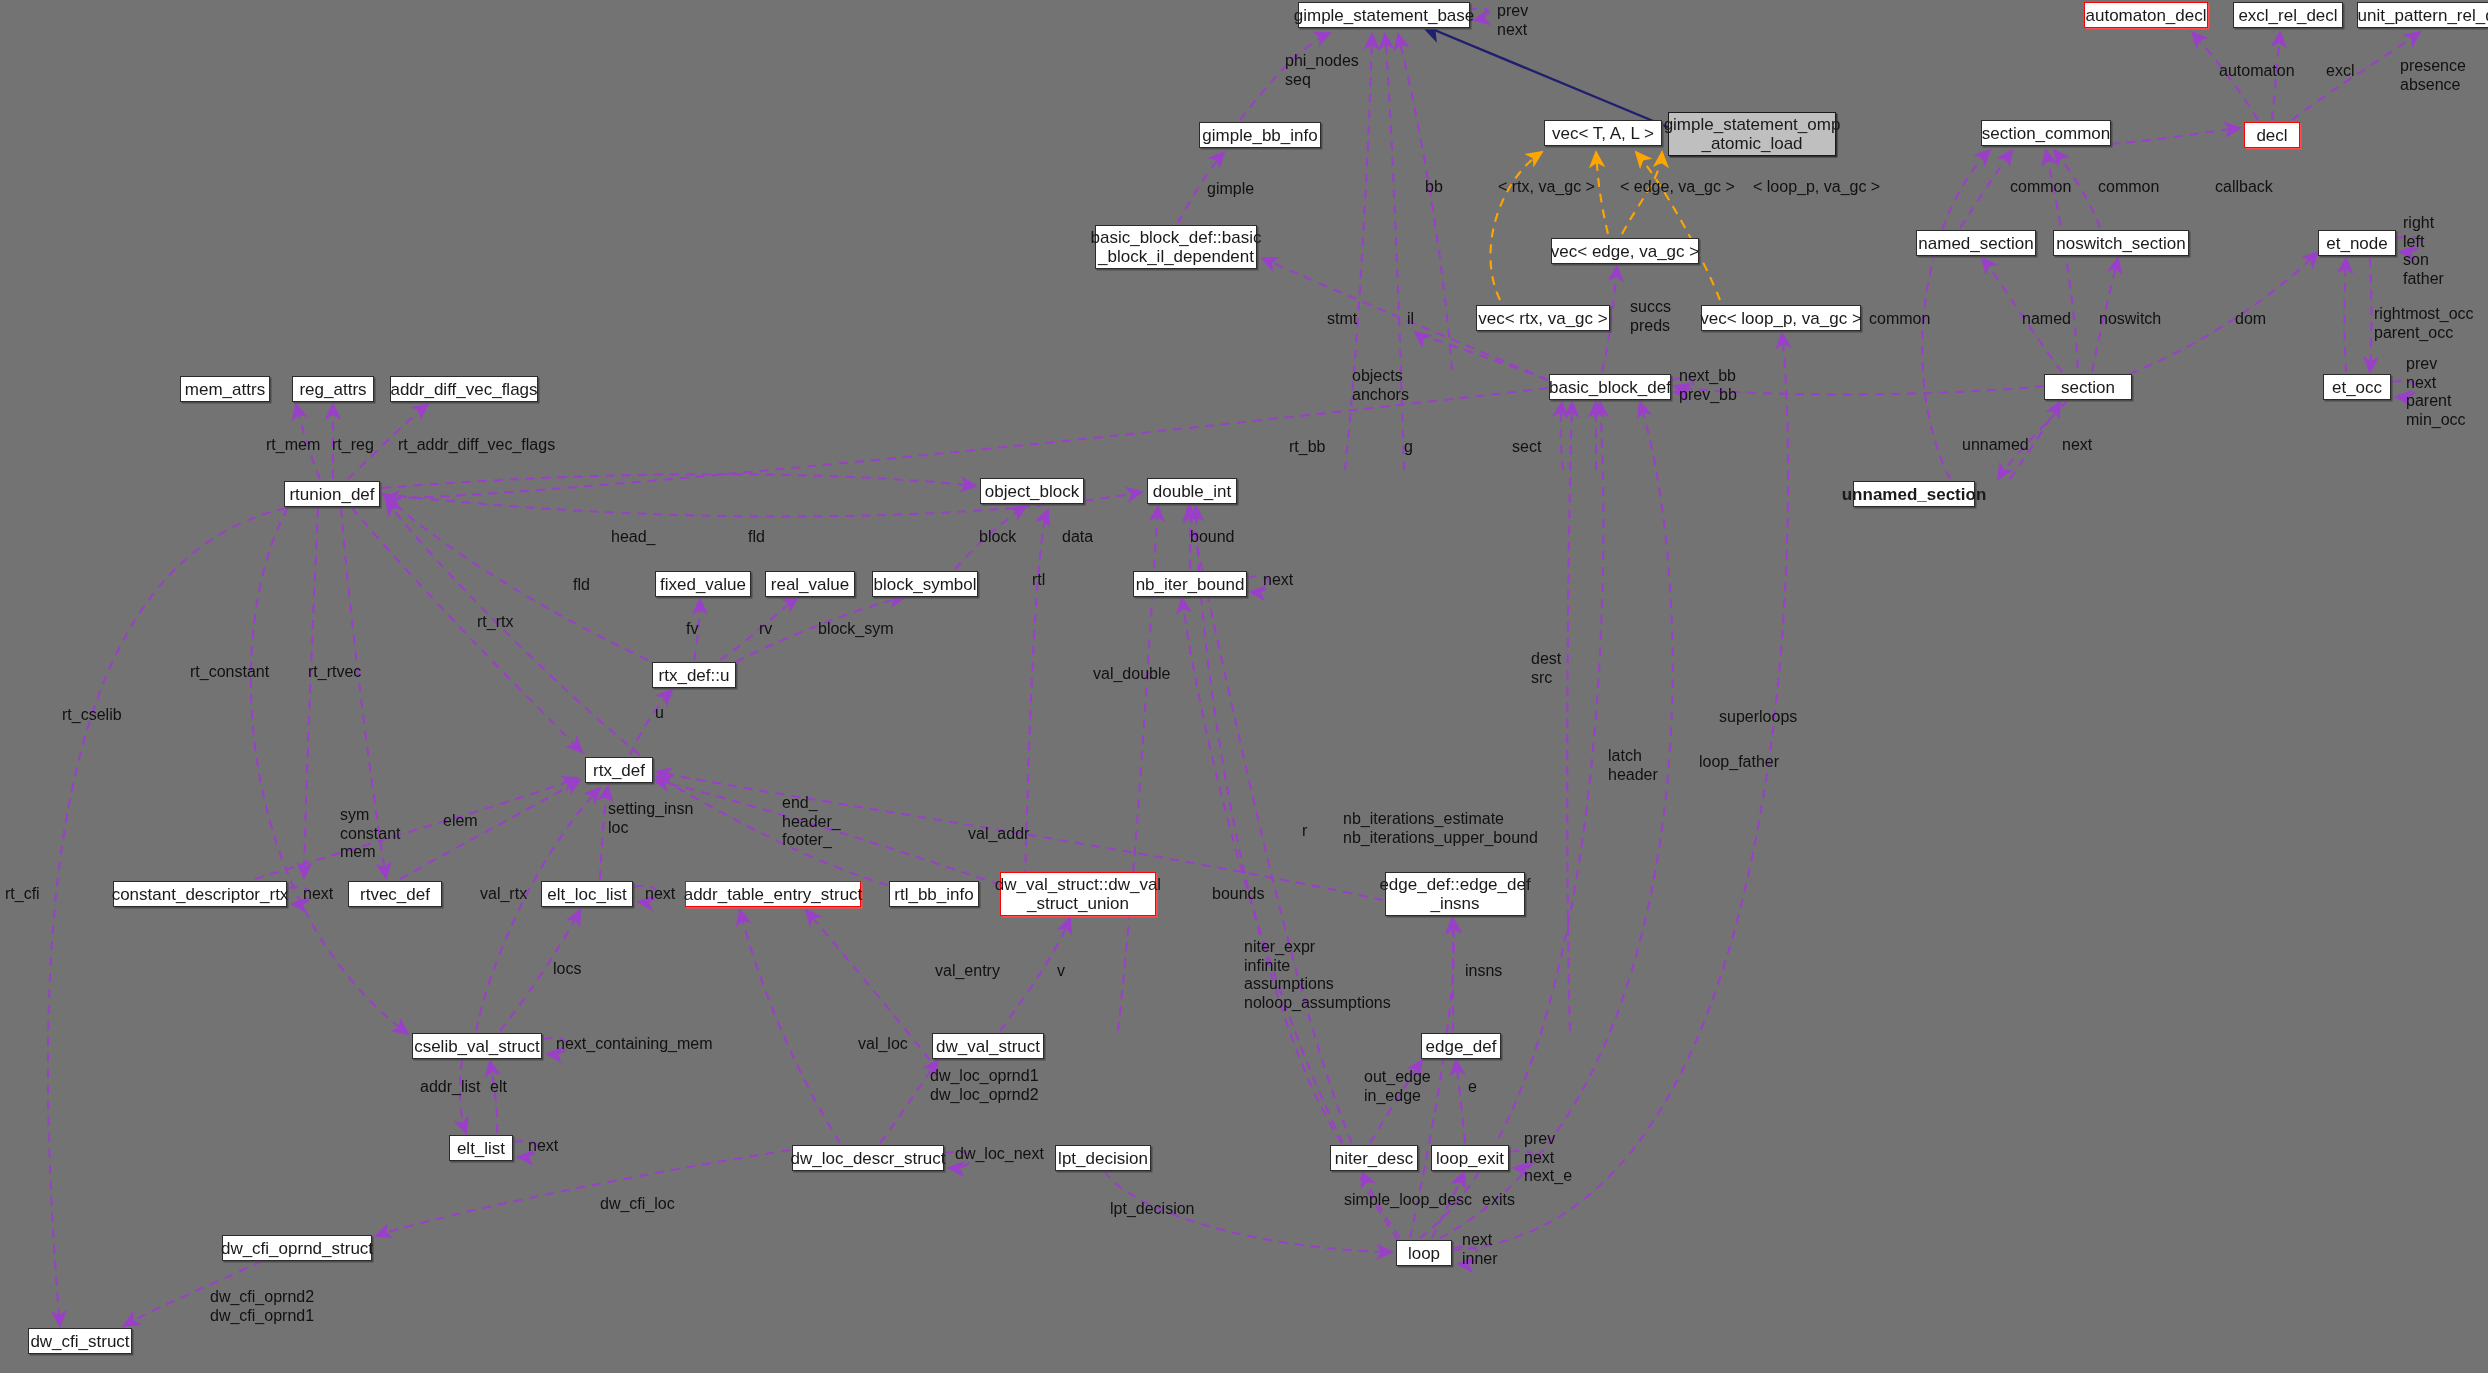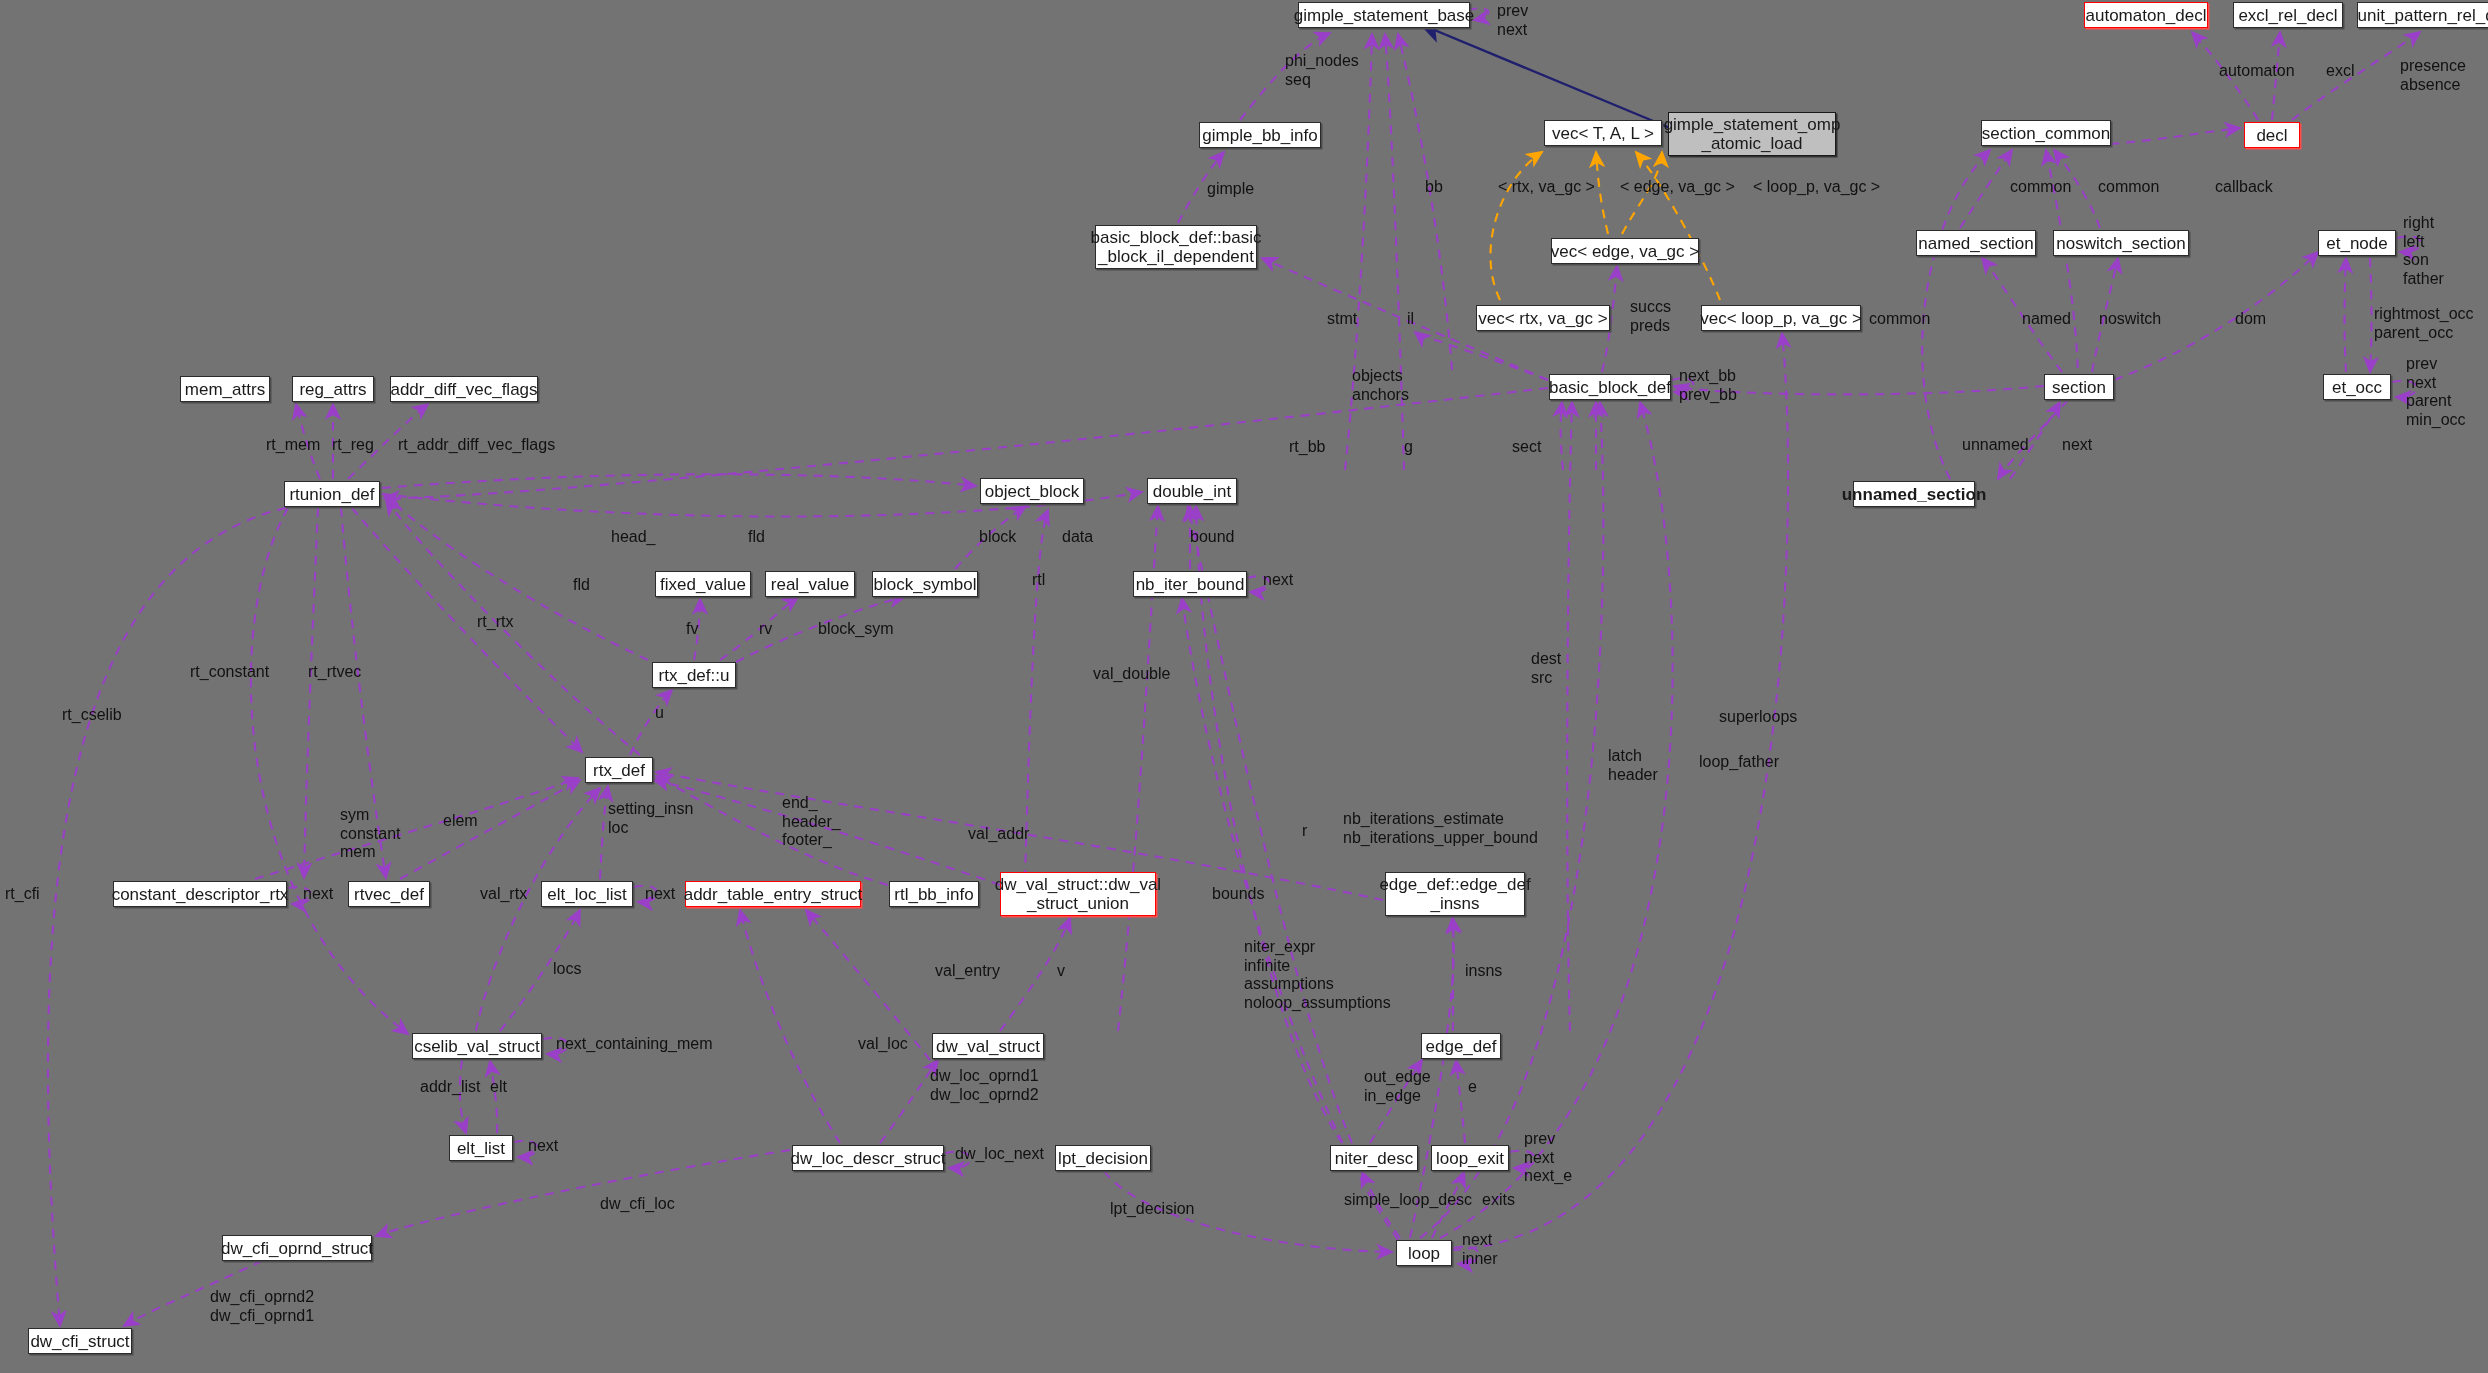--- a/index.html
+++ b/index.html
@@ -273,34 +273,34 @@
       <div class="node" style="left: 1551px; top: 238px; width: 148px; height: 26px;">vec&lt; edge, va_gc &gt;</div>
       <div class="node" style="left: 1916px; top: 230px; width: 120px; height: 26px;">named_section</div>
       <div class="node" style="left: 2053px; top: 230px; width: 136px; height: 26px;">noswitch_section</div>
       <div class="node" style="left: 2318px; top: 230px; width: 78px; height: 26px;">et_node</div>
       <div class="node" style="left: 1476px; top: 305px; width: 134px; height: 26px;">vec&lt; rtx, va_gc &gt;</div>
       <div class="node" style="left: 1701px; top: 305px; width: 160px; height: 26px;">vec&lt; loop_p, va_gc &gt;</div>
       <div class="node" style="left: 180px; top: 376px; width: 90px; height: 26px;">mem_attrs</div>
       <div class="node" style="left: 292px; top: 376px; width: 82px; height: 26px;">reg_attrs</div>
       <div class="node" style="left: 390px; top: 376px; width: 148px; height: 26px;">addr_diff_vec_flags</div>
       <div class="node" style="left: 1549px; top: 374px; width: 122px; height: 26px;">basic_block_def</div>
-      <div class="node" style="left: 2044px; top: 374px; width: 70px; height: 26px;">section</div>
+      <div class="node" style="left: 2044px; top: 374px; width: 88px; height: 26px;">section</div>
       <div class="node" style="left: 2323px; top: 374px; width: 68px; height: 26px;">et_occ</div>
       <div class="node" style="left: 284px; top: 481px; width: 96px; height: 26px;">rtunion_def</div>
       <div class="node" style="left: 980px; top: 478px; width: 104px; height: 26px;">object_block</div>
       <div class="node" style="left: 1147px; top: 478px; width: 90px; height: 26px;">double_int</div>
       <div class="node" style="left: 1853px; top: 481px; width: 122px; height: 26px; font-weight: bold;">unnamed_section</div>
       <div class="node" style="left: 655px; top: 571px; width: 96px; height: 26px;">fixed_value</div>
       <div class="node" style="left: 765px; top: 571px; width: 90px; height: 26px;">real_value</div>
       <div class="node" style="left: 872px; top: 571px; width: 106px; height: 26px;">block_symbol</div>
       <div class="node" style="left: 1133px; top: 571px; width: 114px; height: 26px;">nb_iter_bound</div>
       <div class="node" style="left: 652px; top: 662px; width: 84px; height: 26px;">rtx_def::u</div>
       <div class="node" style="left: 585px; top: 757px; width: 68px; height: 26px;">rtx_def</div>
       <div class="node" style="left: 113px; top: 881px; width: 174px; height: 26px;">constant_descriptor_rtx</div>
-      <div class="node" style="left: 348px; top: 881px; width: 82px; height: 26px;">rtvec_def</div>
+      <div class="node" style="left: 348px; top: 881px; width: 94px; height: 26px;">rtvec_def</div>
       <div class="node" style="left: 541px; top: 881px; width: 92px; height: 26px;">elt_loc_list</div>
       <div class="node red" style="left: 685px; top: 881px; width: 176px; height: 26px;">addr_table_entry_struct</div>
       <div class="node" style="left: 889px; top: 881px; width: 90px; height: 26px;">rtl_bb_info</div>
       <div class="node red" style="left: 1000px; top: 872px; width: 156px; height: 44px;">dw_val_struct::dw_val
 _struct_union</div>
       <div class="node" style="left: 1385px; top: 872px; width: 140px; height: 44px;">edge_def::edge_def
 _insns</div>
       <div class="node" style="left: 412px; top: 1033px; width: 130px; height: 26px;">cselib_val_struct</div>
       <div class="node" style="left: 932px; top: 1033px; width: 112px; height: 26px;">dw_val_struct</div>
       <div class="node" style="left: 1421px; top: 1033px; width: 80px; height: 26px;">edge_def</div>

